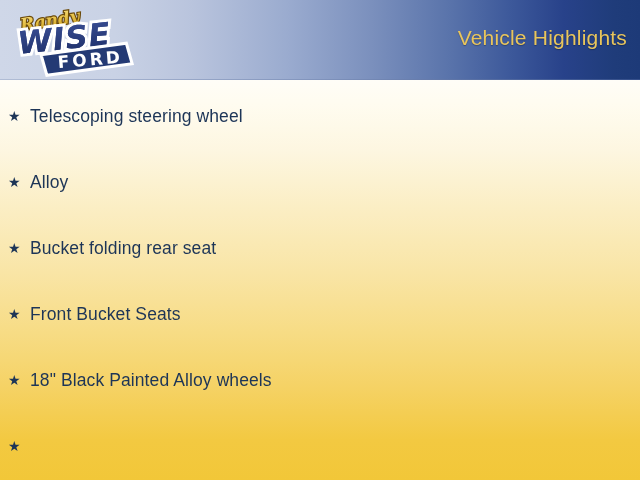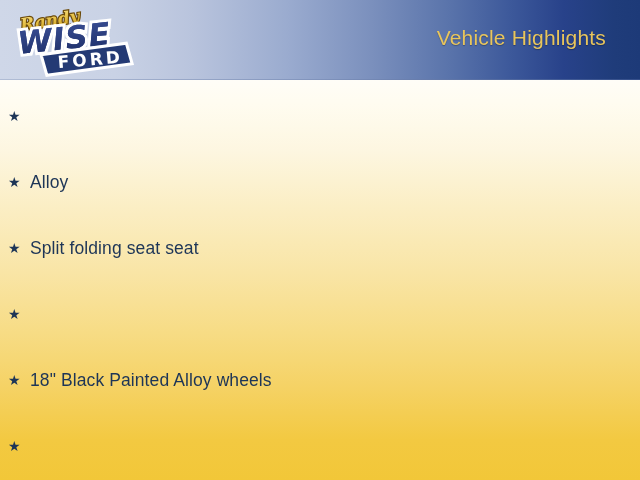--- a/index.html
+++ b/index.html
@@ -57,21 +57,21 @@
     left: 6px;
     top: 1px;
     width: 128px;
     height: 78px;
   }
   #logo svg { display: block; }
 
   
   #header-title {
     position: absolute;
-    right: 34px;
+    right: 13px;
     top: 26px;
     font-size: 21px;
     font-weight: 400;
     letter-spacing: .2px;
     color: #e8c55c;
     text-shadow: 0 1px 1px rgba(0,0,0,.28);
     white-space: nowrap;
   }
 
   
@@ -171,34 +171,36 @@
     <div id="header-title">Vehicle Highlights</div>
 
     <div id="header-bottom-edge"></div>
   </div>
 
   <div id="content">
     <ul id="feature-list">
 
       <li>
         <span class="bullet-star">★</span>
+        <span class="feature-label">Telescoping steering wheel</span>
       </li>
 
       <li>
         <span class="bullet-star">★</span>
         <span class="feature-label">Alloy</span>
       </li>
 
       <li>
         <span class="bullet-star">★</span>
-        <span class="feature-label">Split folding seat seat</span>
-      </li>
-
-      <li>
-        <span class="bullet-star">★</span>
+        <span class="feature-label">Bucket folding rear seat</span>
+      </li>
+
+      <li>
+        <span class="bullet-star">★</span>
+        <span class="feature-label">Front Bucket Seats</span>
       </li>
 
       <li>
         <span class="bullet-star">★</span>
         <span class="feature-label">18" Black Painted Alloy wheels</span>
       </li>
 
       <li>
         <span class="bullet-star">★</span>
       </li>

